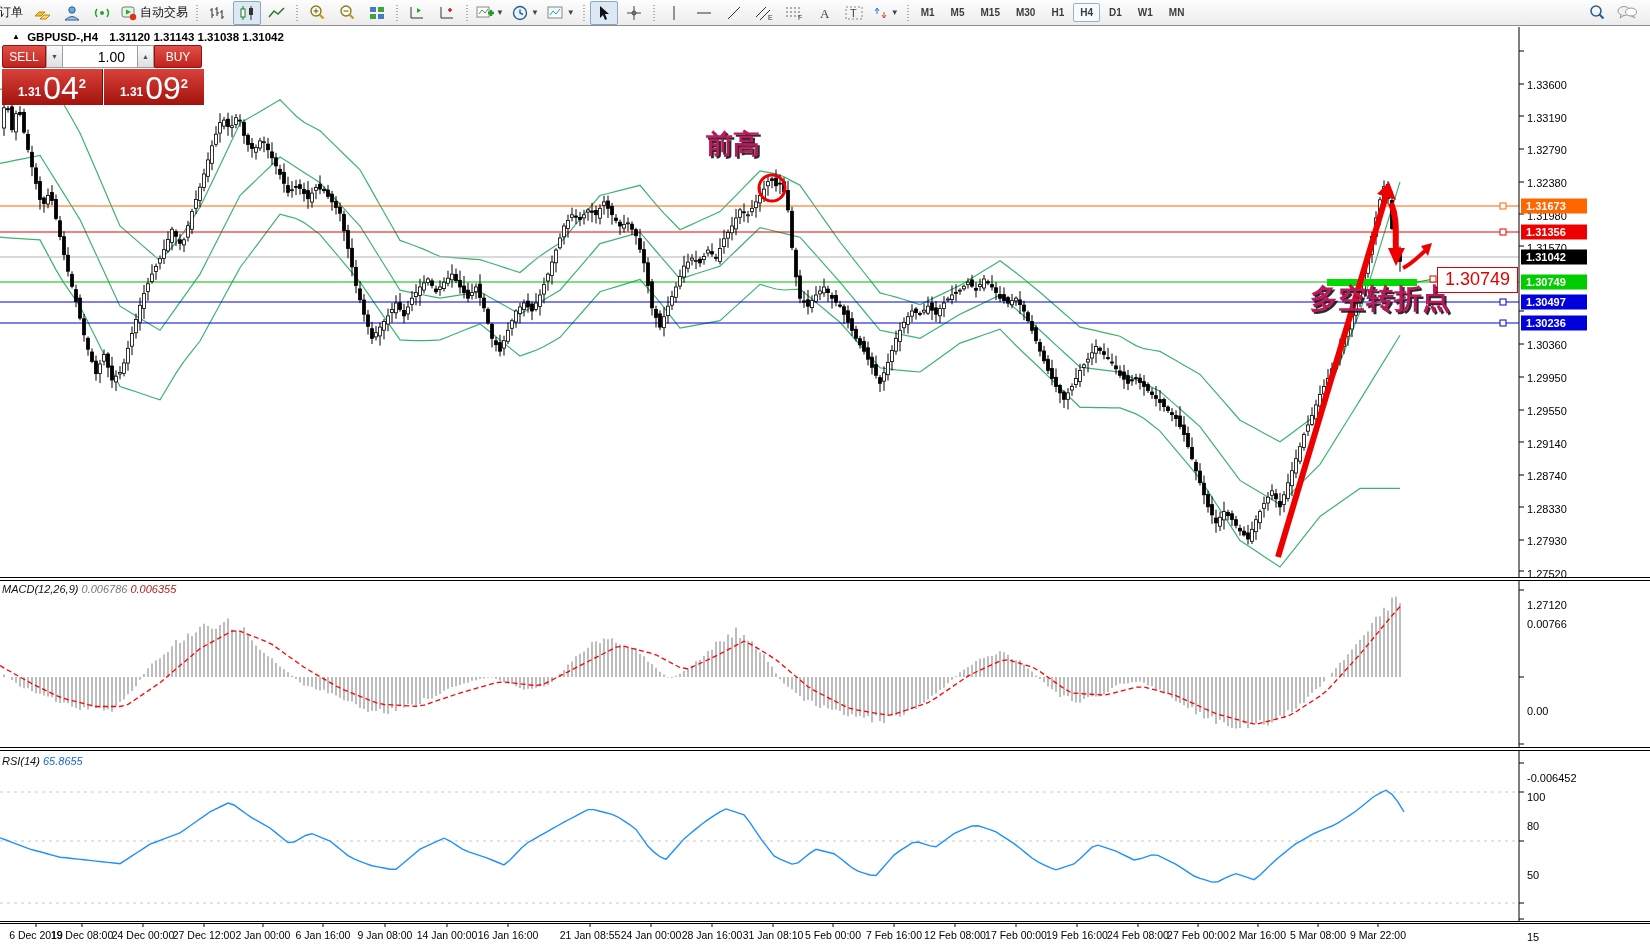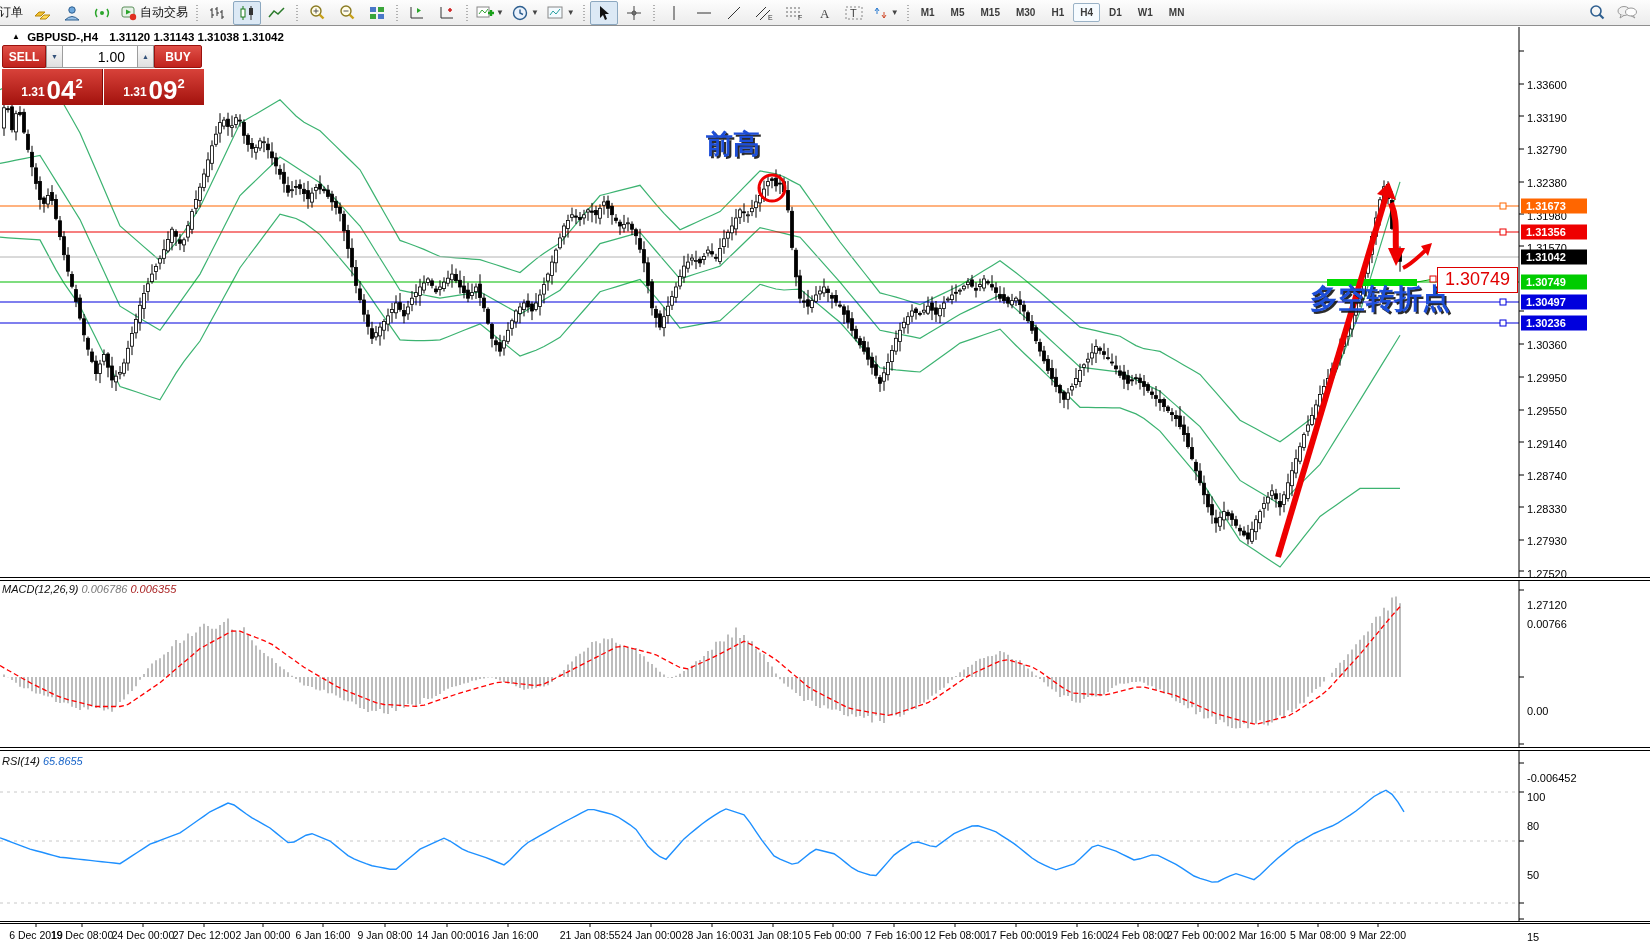--- a/index.html
+++ b/index.html
@@ -23,44 +23,44 @@
   .tf.sel{background:#f6fbff;border-color:#9ab2c6;}
   .cjk{font-size:12px;color:#111;white-space:nowrap;}
   #tb-right{margin-left:auto;display:flex;align-items:center;margin-right:8px;}
   
   #title{position:absolute;left:12px;top:31px;font-size:11.5px;font-weight:bold;color:#000;}
   #title .tri{font-size:8px;vertical-align:2px;margin-right:4px;}
   svg.layer{position:absolute;left:0;top:0;}
   
   #tp{position:absolute;left:2px;top:45px;width:202px;}
   #tp-row1{display:flex;height:23px;}
-  .tpbtn{background:linear-gradient(#e05048,#c0221c);color:#fff;font-size:12px;font-weight:bold;
+  .tpbtn{background:linear-gradient(#e05048,#c0221c);color:#fff;font-size:12px;font-weight:normal;
      display:flex;align-items:center;justify-content:center;border:1px solid #9a120e;box-sizing:border-box;}
   #tp-sell{width:44px;border-radius:2px 0 0 2px;}
   #tp-buy{width:48px;border-radius:0 2px 2px 0;}
   .spin{width:17px;background:linear-gradient(#fbfbfb,#dfdfdf);border:1px solid #9d9d9d;
      display:flex;align-items:center;justify-content:center;font-size:7px;color:#33527a;box-sizing:border-box;}
   #tp-vol{width:74px;border:1px solid #9d9d9d;border-left:none;border-right:none;font-size:14px;
      color:#000;text-align:right;padding:0 12px 0 0;box-sizing:border-box;font-family:"Liberation Sans",sans-serif;}
   #tp-row2{display:flex;height:36px;margin-top:1px;}
   .bigpx{flex:1;background:linear-gradient(#d8423a,#a3120d);color:#fff;display:flex;
      align-items:flex-end;justify-content:center;padding-bottom:2px;}
   .bigpx .sm{font-size:12px;font-weight:bold;margin:0 2px 4px 0;}
-  .bigpx .bg{font-size:26px;font-weight:bold;line-height:0.95;}
+  .bigpx .bg{font-size:32px;font-weight:normal;line-height:0.95;}
   .bigpx .sup{font-size:13px;font-weight:bold;position:relative;top:-12px;}
   #px-sell{margin-right:1px;border-right:1px solid #7d0b08;}
   
   .tick{position:absolute;left:1527px;font-size:11px;color:#000;transform:translateY(-50%);margin-top:34px;}
   .badge{position:absolute;left:1521px;width:66px;height:15px;transform:translateY(-50%);
      color:#fff;font-size:11px;font-weight:bold;line-height:15px;padding-left:5px;box-sizing:border-box;}
   .ind-label{position:absolute;font-size:11px;color:#111;font-style:italic;}
   .dtlabel{position:absolute;top:929px;transform:translateX(-50%);font-size:10.5px;color:#000;white-space:nowrap;}
   .divider{position:absolute;left:0;width:1650px;height:4px;border-top:1px solid #000;border-bottom:1px solid #000;background:#fff;box-sizing:border-box;}
   
-  .cn-note{position:absolute;font-weight:bold;color:#1d4ed8;
+  .cn-note{position:absolute;font-weight:bold;color:#be185d;
      text-shadow:2px 2px 0 rgba(20,20,20,0.9);white-space:nowrap;}
   #callout{position:absolute;left:1437px;top:267px;width:79px;height:24px;border:1px solid #dd0000;
      background:#fff;color:#e00000;font-size:18px;line-height:22px;text-align:center;}
 </style>
 </head>
 <body>
 
 <div id="stage">
 
   <div id="toolbar">

